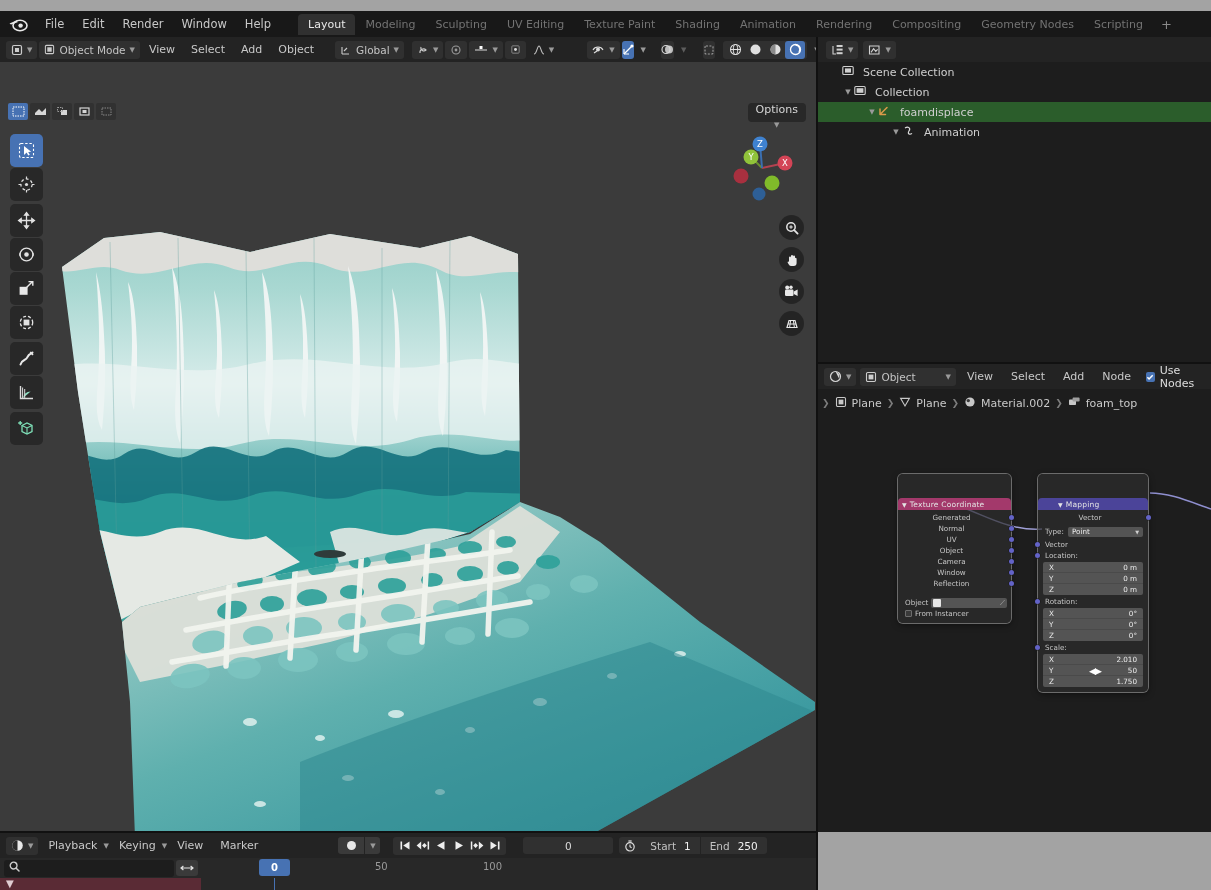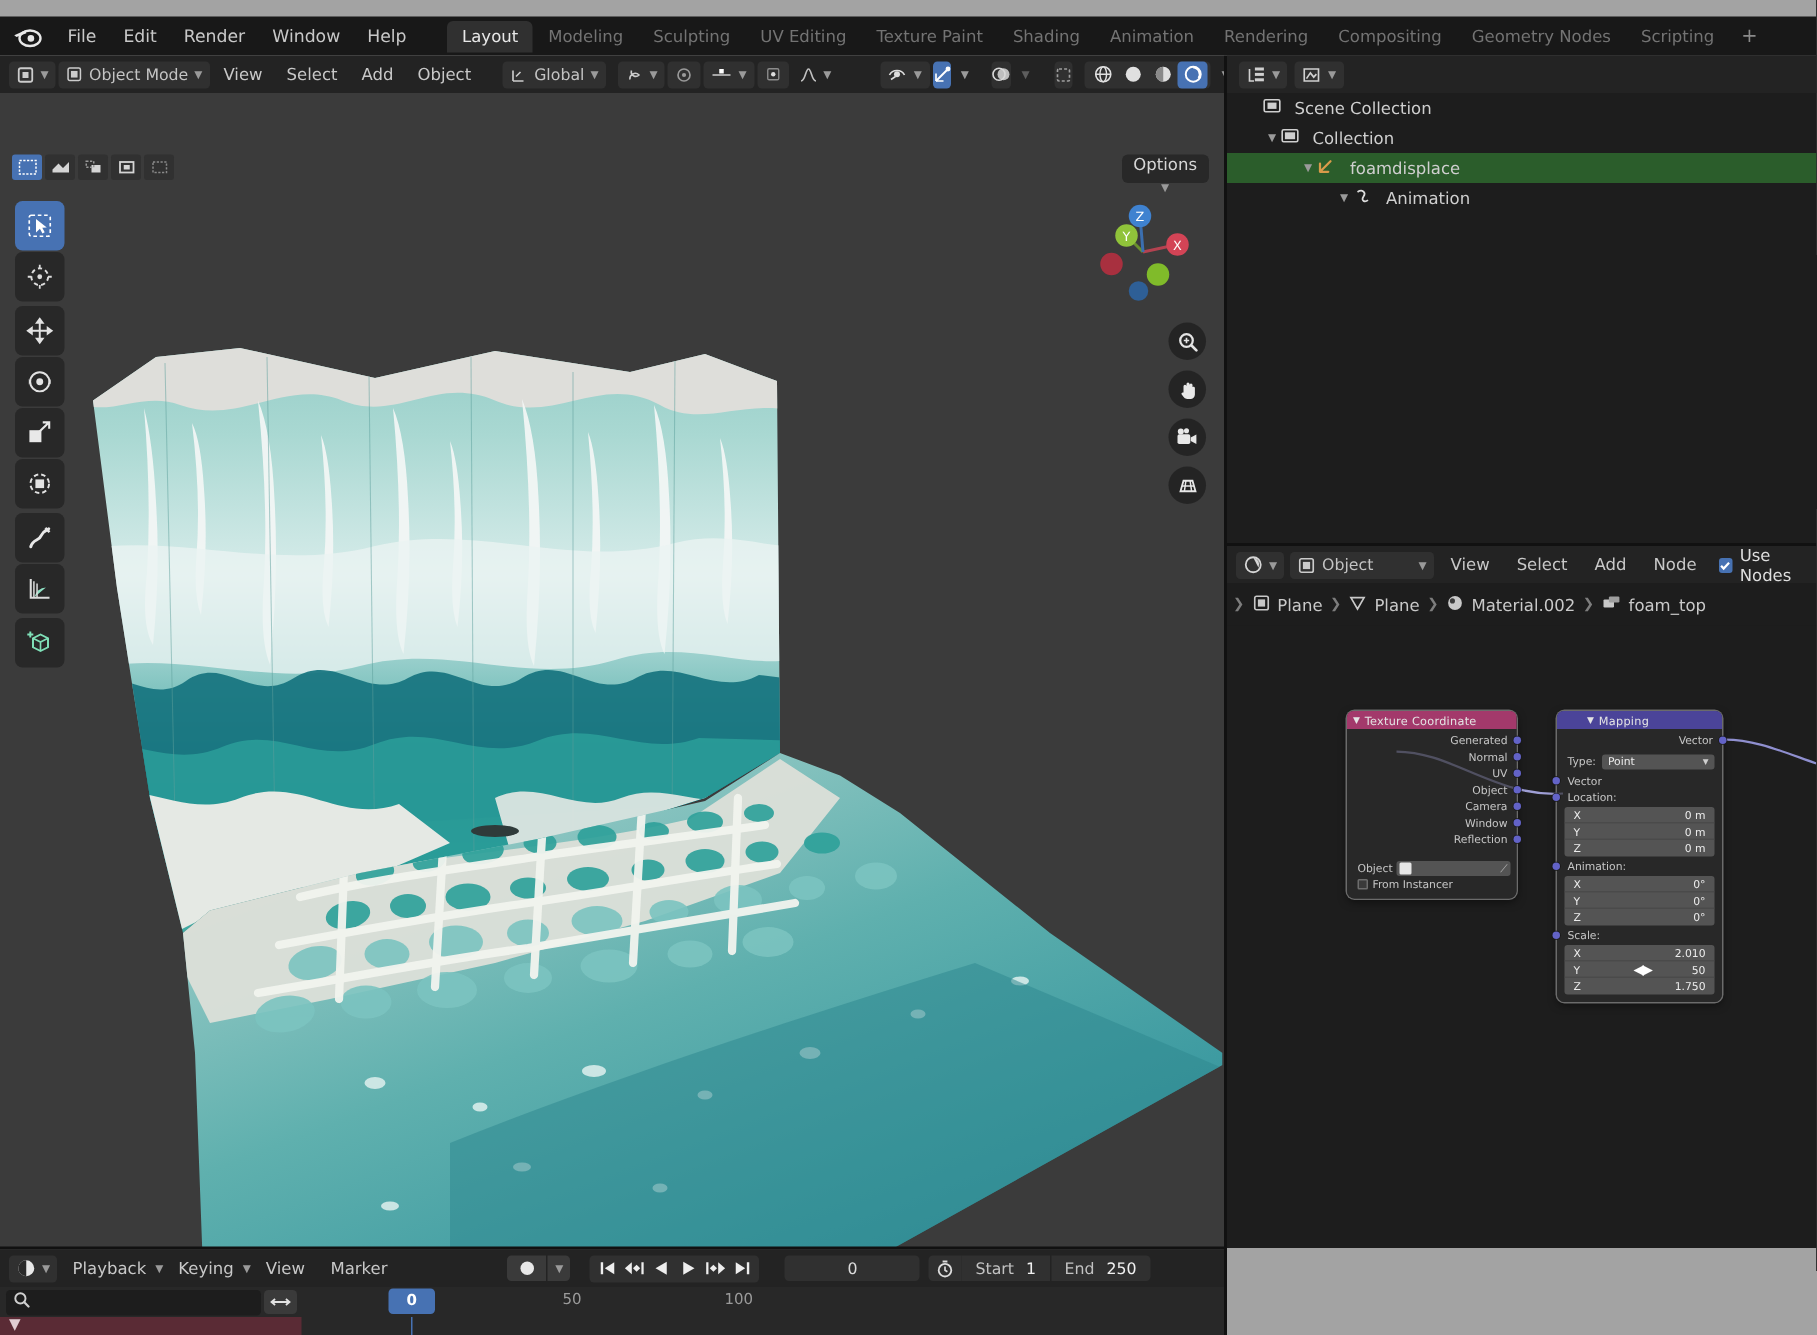--- a/index.html
+++ b/index.html
@@ -88,23 +88,23 @@
   .shader{
     position:absolute; left:818px; top:364px; width:393px; height:468px; background:#1d1d1d; overflow:hidden;
   }
   .sh-header{ height:25px; background:#232323; display:flex; align-items:center; gap:4px; padding-left:6px;}
   .sh-breadcrumb{ height:28px; background:#1d1d1d; display:flex; align-items:center; gap:5px; padding-left:4px; font-size:11px; color:#c9c9c9;}
   .crumbsep{ color:#7d7d7d; font-size:9px; }
   .nodecanvas{ position:absolute; left:0; top:53px; width:393px; height:415px; background:#1d1d1d;}
 
   .node{ position:absolute; border-radius:5px; background:#2d2d2db0; box-shadow:0 0 0 1px #6b6b6b, 0 2px 6px #00000080; }
   .node-head{ height:12px; border-radius:4px 4px 0 0; display:flex; align-items:center; gap:3px; padding-left:4px;
-              font-size:7.5px; color:#e4e4e4; letter-spacing:.2px;}
+              font-size:7.5px; color:#e4e4e4; letter-spacing:.2px;margin-top:24px;}
   .node-body{ padding:2px 0 4px 0; }
-  .sockrow{ height:11px; display:flex; align-items:center; justify-content:flex-end; padding-right:6px; font-size:7.2px; color:#c6c6c6; position:relative;}
+  .sockrow{ height:11px; display:flex; align-items:center; justify-content:center; padding-right:6px; font-size:7.2px; color:#c6c6c6; position:relative;}
   .sockrow.left{ justify-content:flex-start; padding-left:7px;}
   .sock{ position:absolute; width:5px;height:5px;border-radius:50%; top:3px; box-shadow:0 0 0 0.5px #181818;}
   .sock.out{ right:-3px; } .sock.in{ left:-3px; }
   .vecbox{ margin:1px 5px; background:#545454; border-radius:2px; overflow:hidden;}
   .vecrow{ height:11px; display:flex; align-items:center; justify-content:space-between; padding:0 6px; font-size:7.2px; color:#ececec; border-bottom:1px solid #4a4a4a;}
   .vecrow:last-child{border-bottom:none;}
   .proprow{ height:11px; display:flex; align-items:center; gap:3px; padding-left:7px; font-size:7.2px; color:#c6c6c6; position:relative;}
   .typefield{ background:#545454; border-radius:2px; height:10px; display:flex; align-items:center; justify-content:space-between; padding:0 4px; font-size:7.2px; color:#ececec; flex:1; margin-right:5px;}
 
   
@@ -816,21 +816,21 @@
               <span>Y</span>
               <span>0 m</span>
             </div>
             <div class="vecrow">
               <span>Z</span>
               <span>0 m</span>
             </div>
           </div>
           <div class="sockrow left">
             <span class="sock in" style="background:#6363c7;left:-3px;"></span>
-            <span>Animation:</span>
+            <span>Rotation:</span>
           </div>
           <div class="vecbox">
             <div class="vecrow">
               <span>X</span>
               <span>0°</span>
             </div>
             <div class="vecrow">
               <span>Y</span>
               <span>0°</span>
             </div>

